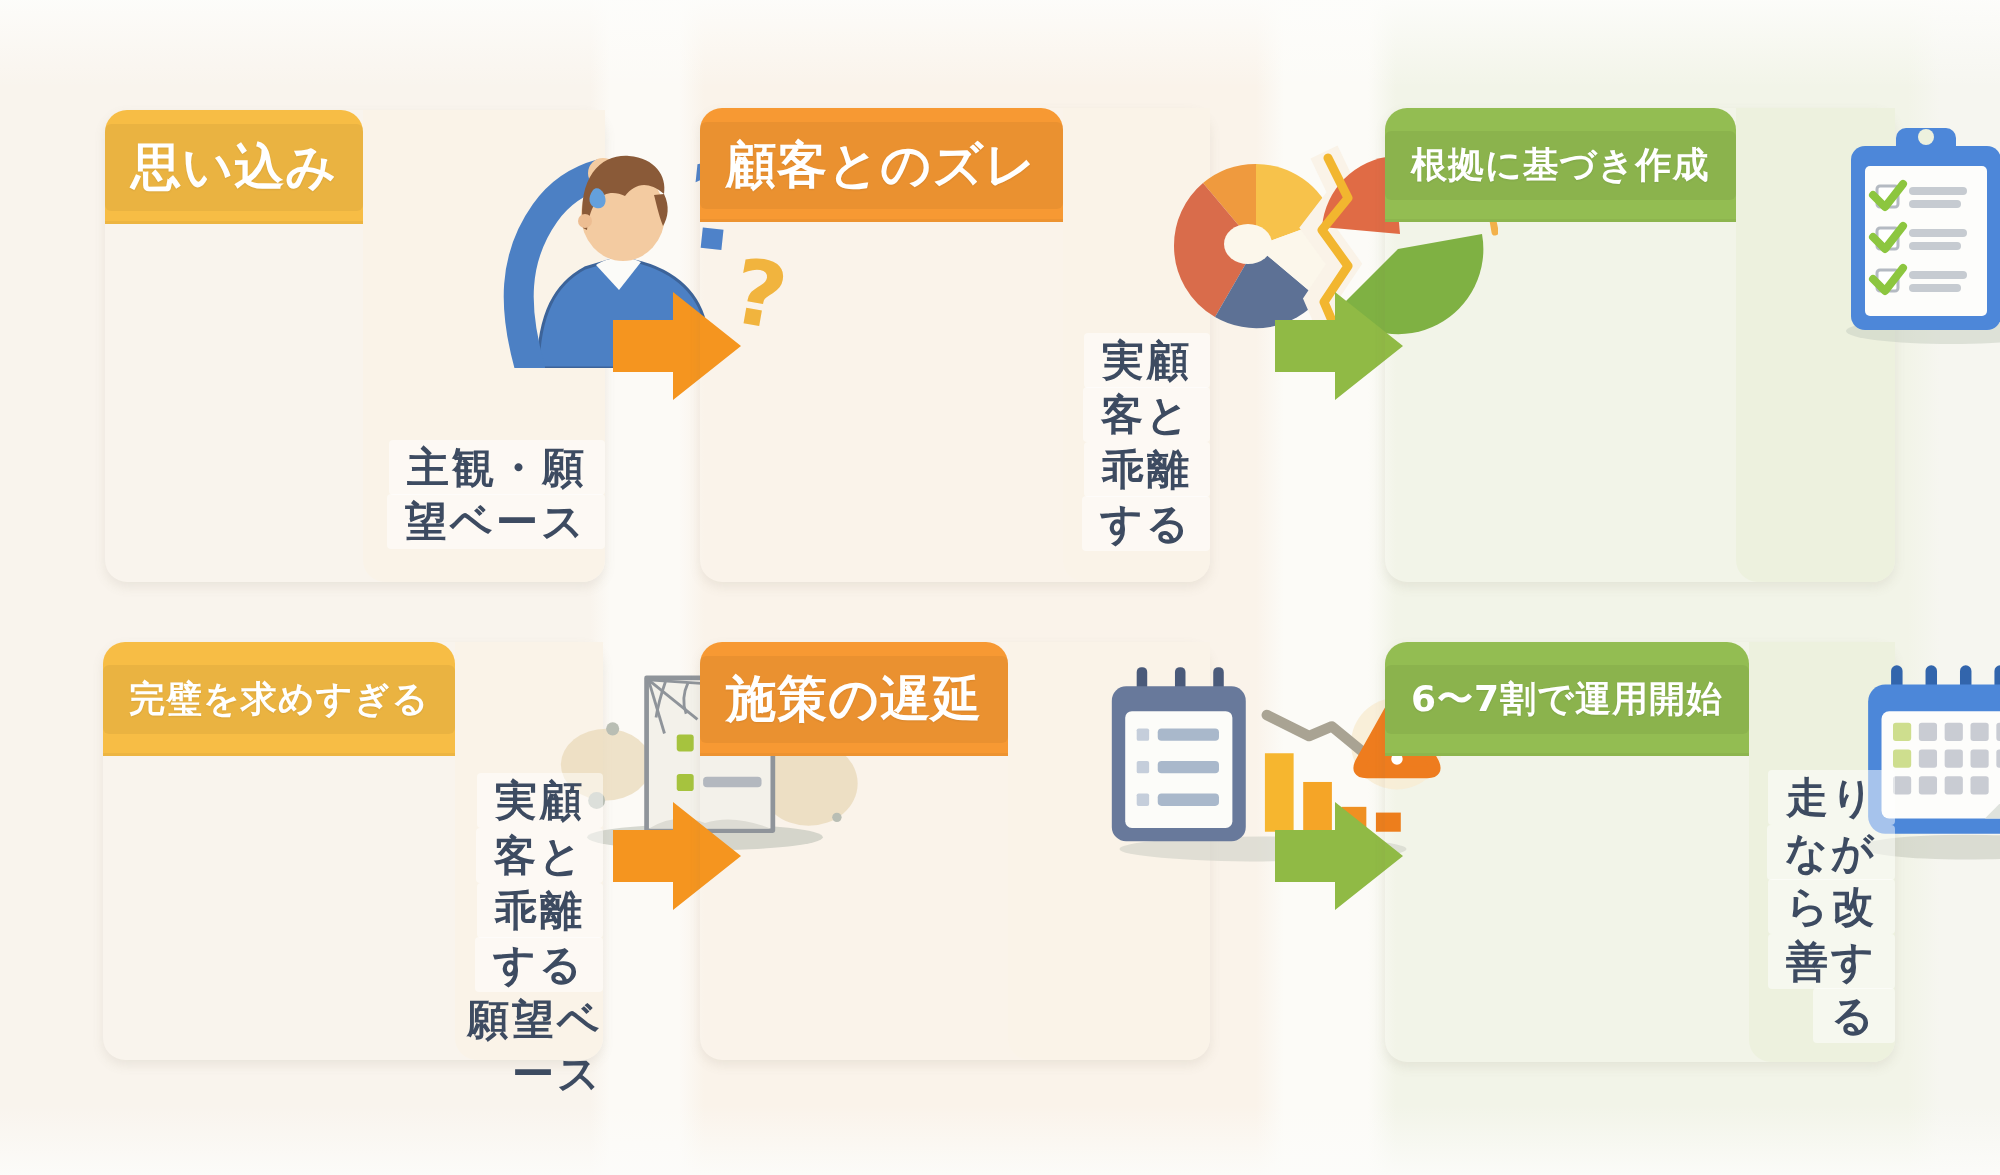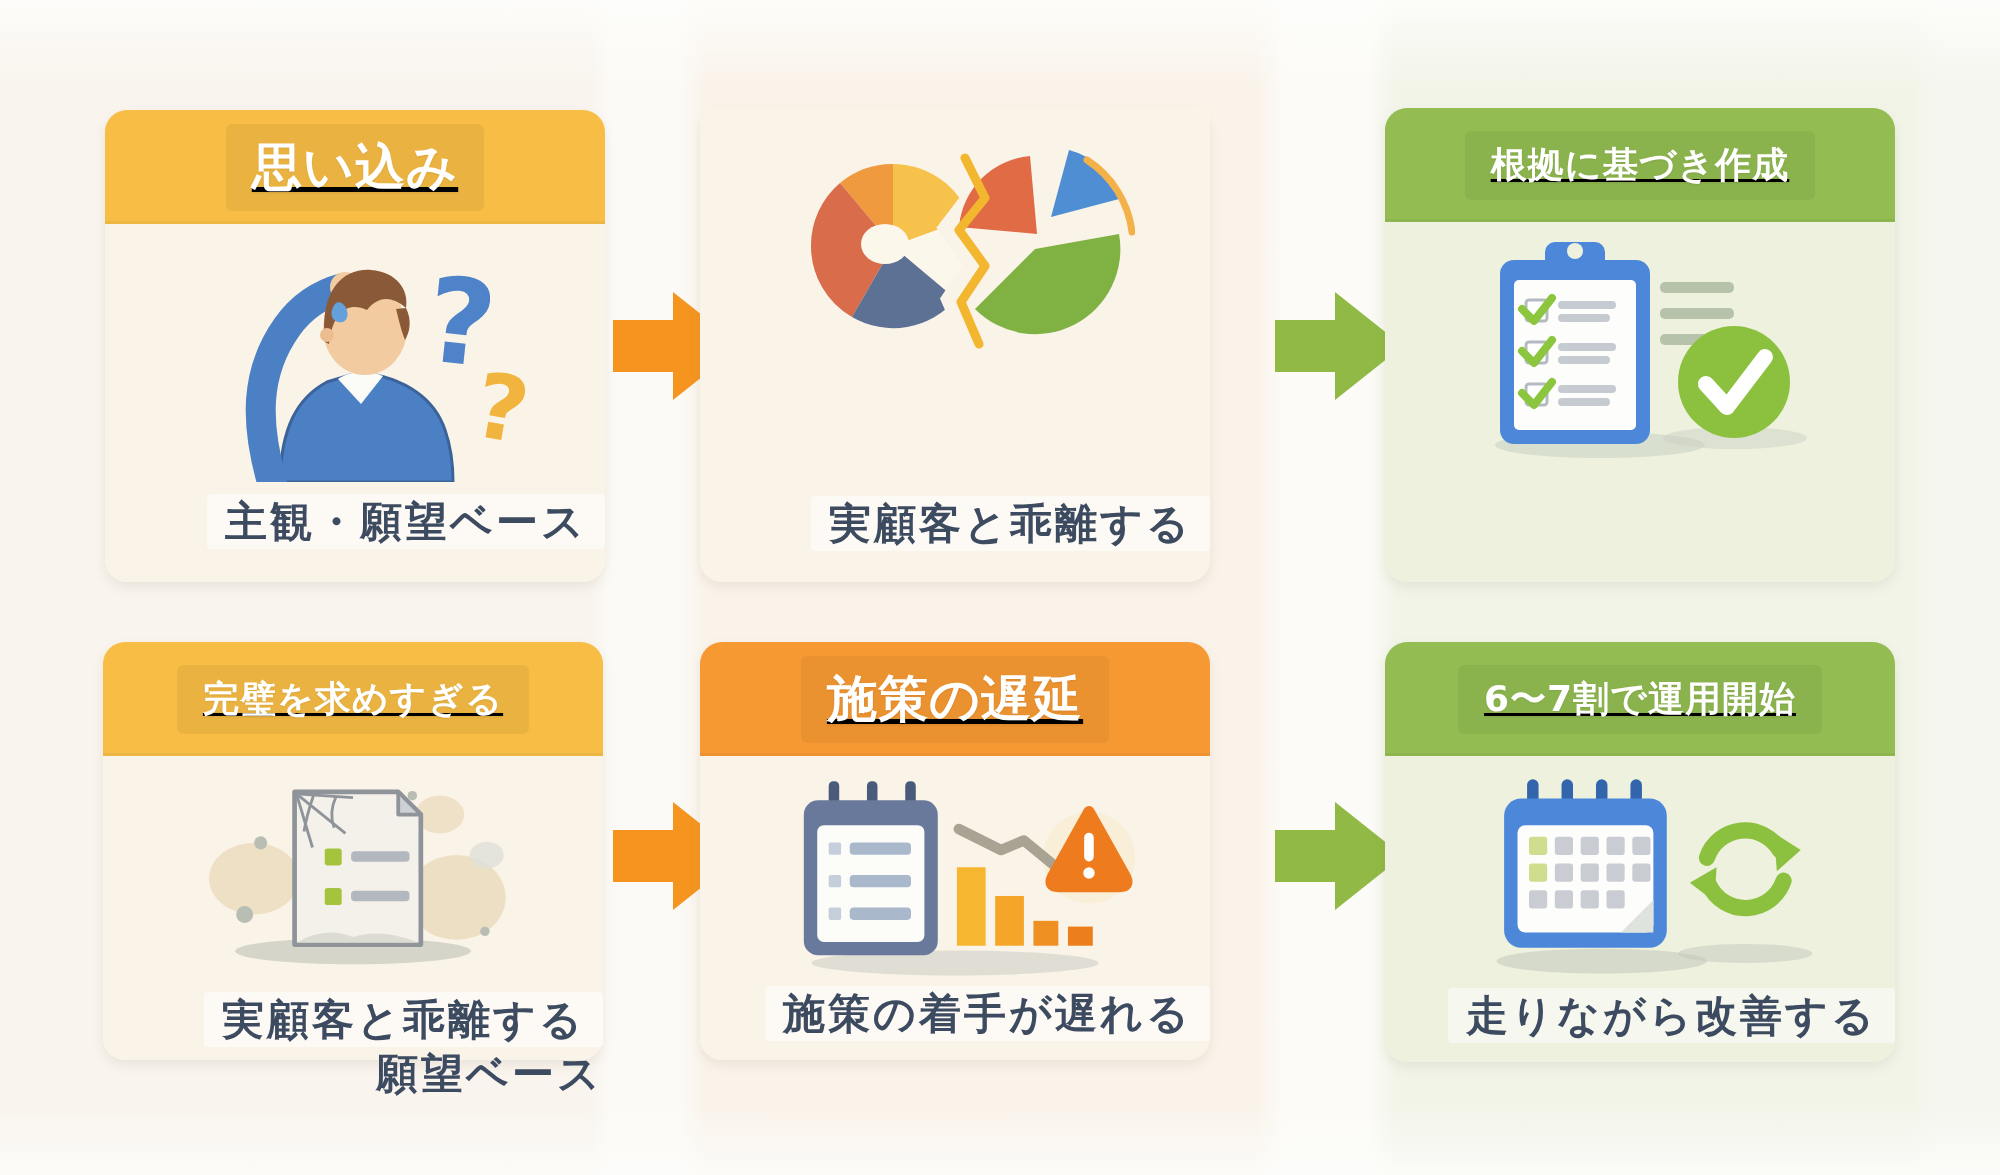--- a/index.html
+++ b/index.html
@@ -12,22 +12,22 @@
       #faf3ea 35.2%, #faf3ea 62.8%,
       #fcfbf7 64.2%, #fcfbf7 68.4%,
       #f2f4e8 69.8%, #f2f4e8 95.4%,
       #f6f6f0 97%, #f6f6f0 100%);
   }
   .stage::before{content:"";position:absolute;left:0;top:0;right:0;height:88px;
     background:linear-gradient(180deg,rgba(253,253,251,.92),rgba(253,253,251,0));pointer-events:none;}
   .stage::after{content:"";position:absolute;left:0;bottom:0;right:0;height:70px;
     background:linear-gradient(0deg,rgba(252,252,250,.9),rgba(252,252,250,0));pointer-events:none;}
 
-  .card{position:absolute;border-radius:22px;display:flex;flex-direction:column;
-    box-shadow:0 5px 12px rgba(125,112,88,.12);text-decoration:underline;}
+  .card{position:absolute;border-radius:22px;display:flex;flex-direction:row;
+    box-shadow:0 5px 12px rgba(125,112,88,.12);}
   .card-header{height:114px;flex:0 0 114px;border-radius:22px 22px 0 0;
     display:flex;align-items:center;justify-content:center;
     box-shadow:inset 0 -3px 0 rgba(0,0,0,.04);}
   .th-yellow{background:#f7bd45;}
   .th-orange{background:#f79933;}
   .th-green{background:#93bd52;}
   .hdr-text{color:#ffffff;font-weight:800;white-space:nowrap;
     padding:10px 26px;border-radius:6px;background:rgba(0,0,0,.05);
     letter-spacing:1px;text-shadow:0 1px 2px rgba(0,0,0,.08);}
   .fs50{font-size:50px;} .fs48{font-size:36px;}
@@ -68,20 +68,23 @@
         <span class="strip">主観・願望ベース</span>
       </div>
     </div>
   </div>
 
   <svg class="flow-arrow" style="left:612px;top:290px;width:132px;height:112px;" viewBox="0 0 130 112" aria-hidden="true">
     <polygon points="0,30 60,30 60,2 128,56 60,110 60,82 0,82" fill="#f5951f"></polygon>
   </svg>
 
   <div class="card" style="left:700px;top:108px;width:510px;height:474px;">
+    <div class="card-header th-orange">
+      <span class="hdr-text fs50">顧客とのズレ</span>
+    </div>
     <div class="card-body bd-cream">
       <svg class="illus" style="left:75px;top:16px;width:360px;height:240px;" viewBox="0 0 360 240" aria-hidden="true">
 
         <path d="M118,122 L118,40 A82,82 0 0 1 195,94 Z" fill="#f7c24b"></path>
         <path d="M118,122 L65,59 A82,82 0 0 1 118,40 Z" fill="#ef9a3e"></path>
         <path d="M118,122 L77,193 A82,82 0 0 1 36,122 A82,82 0 0 1 65,59 Z" fill="#d96c4b"></path>
         <path d="M118,122 L181,175 A82,82 0 0 1 77,193 Z" fill="#5d7195"></path>
         <path d="M118,122 L195,94 A82,82 0 0 1 181,175 Z" fill="#fcf7eb"></path>
         <ellipse cx="110" cy="120" rx="24" ry="20" fill="#fcf7eb"></ellipse>
 
@@ -209,23 +212,20 @@
           </g>
         <rect x="192" y="110" width="30" height="82" fill="#f6b62f"></rect>
         <rect x="232" y="140" width="30" height="52" fill="#f5a527"></rect>
         <rect x="272" y="166" width="26" height="26" fill="#ef9022"></rect>
         <rect x="308" y="172" width="26" height="20" fill="#ed7e1c"></rect>
         <path d="M194,70 L238,92 L262,82 L296,110" stroke="#a9a393" stroke-width="11" fill="none" stroke-linecap="round" stroke-linejoin="round"></path>
         <path d="M330,52 L368,120 Q373,130 362,130 L298,130 Q287,130 292,120 Z" fill="#ee7c1e" stroke="#ee7c1e" stroke-width="12" stroke-linejoin="round"></path>
         <rect x="325" y="74" width="10" height="30" rx="5" fill="#ffffff"></rect>
         <circle cx="330" cy="116" r="6" fill="#ffffff"></circle>
       </svg>
-      <div class="caption" style="bottom:18px;">
-        <span class="strip">施策の着手が遅れる</span>
-      </div>
     </div>
   </div>
 
   <svg class="flow-arrow" style="left:1274px;top:800px;width:132px;height:112px;" viewBox="0 0 130 112" aria-hidden="true">
     <polygon points="0,30 60,30 60,2 128,56 60,110 60,82 0,82" fill="#90ba45"></polygon>
   </svg>
 
   <div class="card" style="left:1385px;top:642px;width:510px;height:420px;">
     <div class="card-header th-green">
       <span class="hdr-text fs48">6〜7割で運用開始</span>

